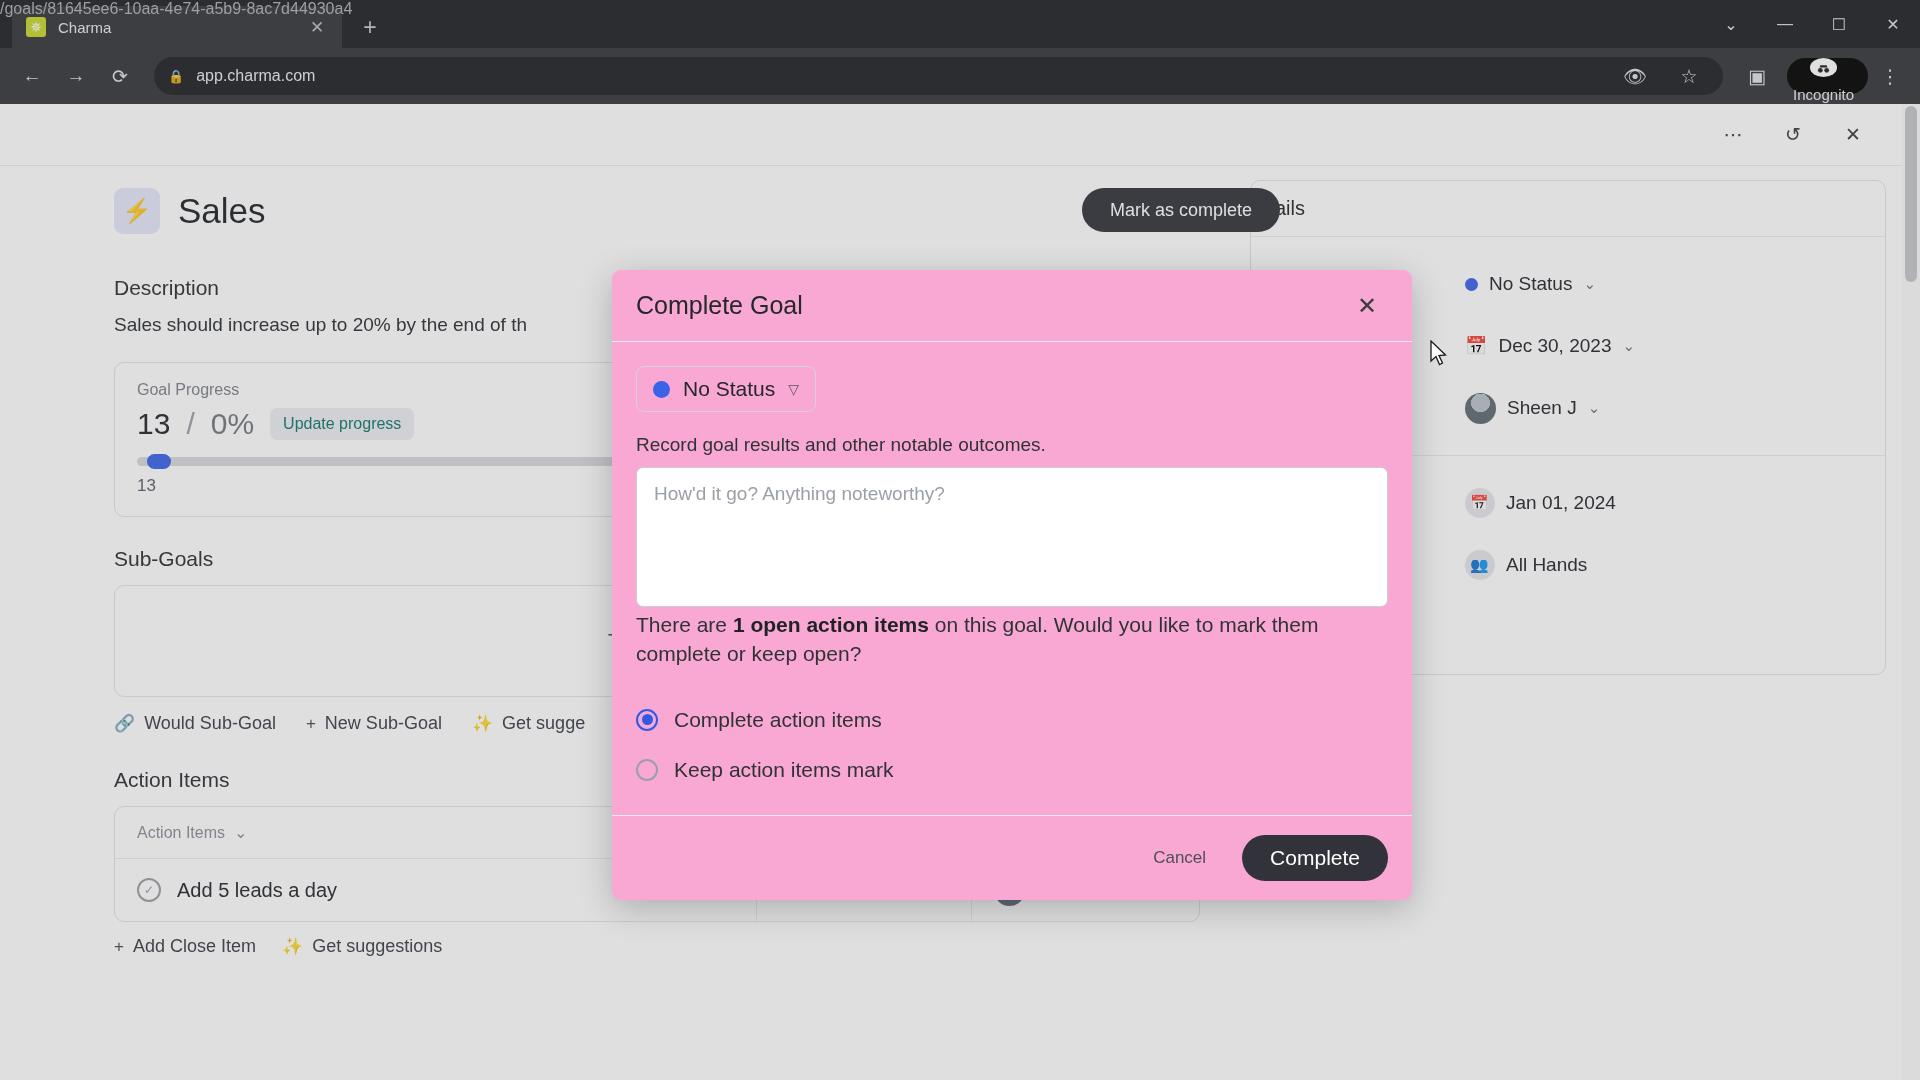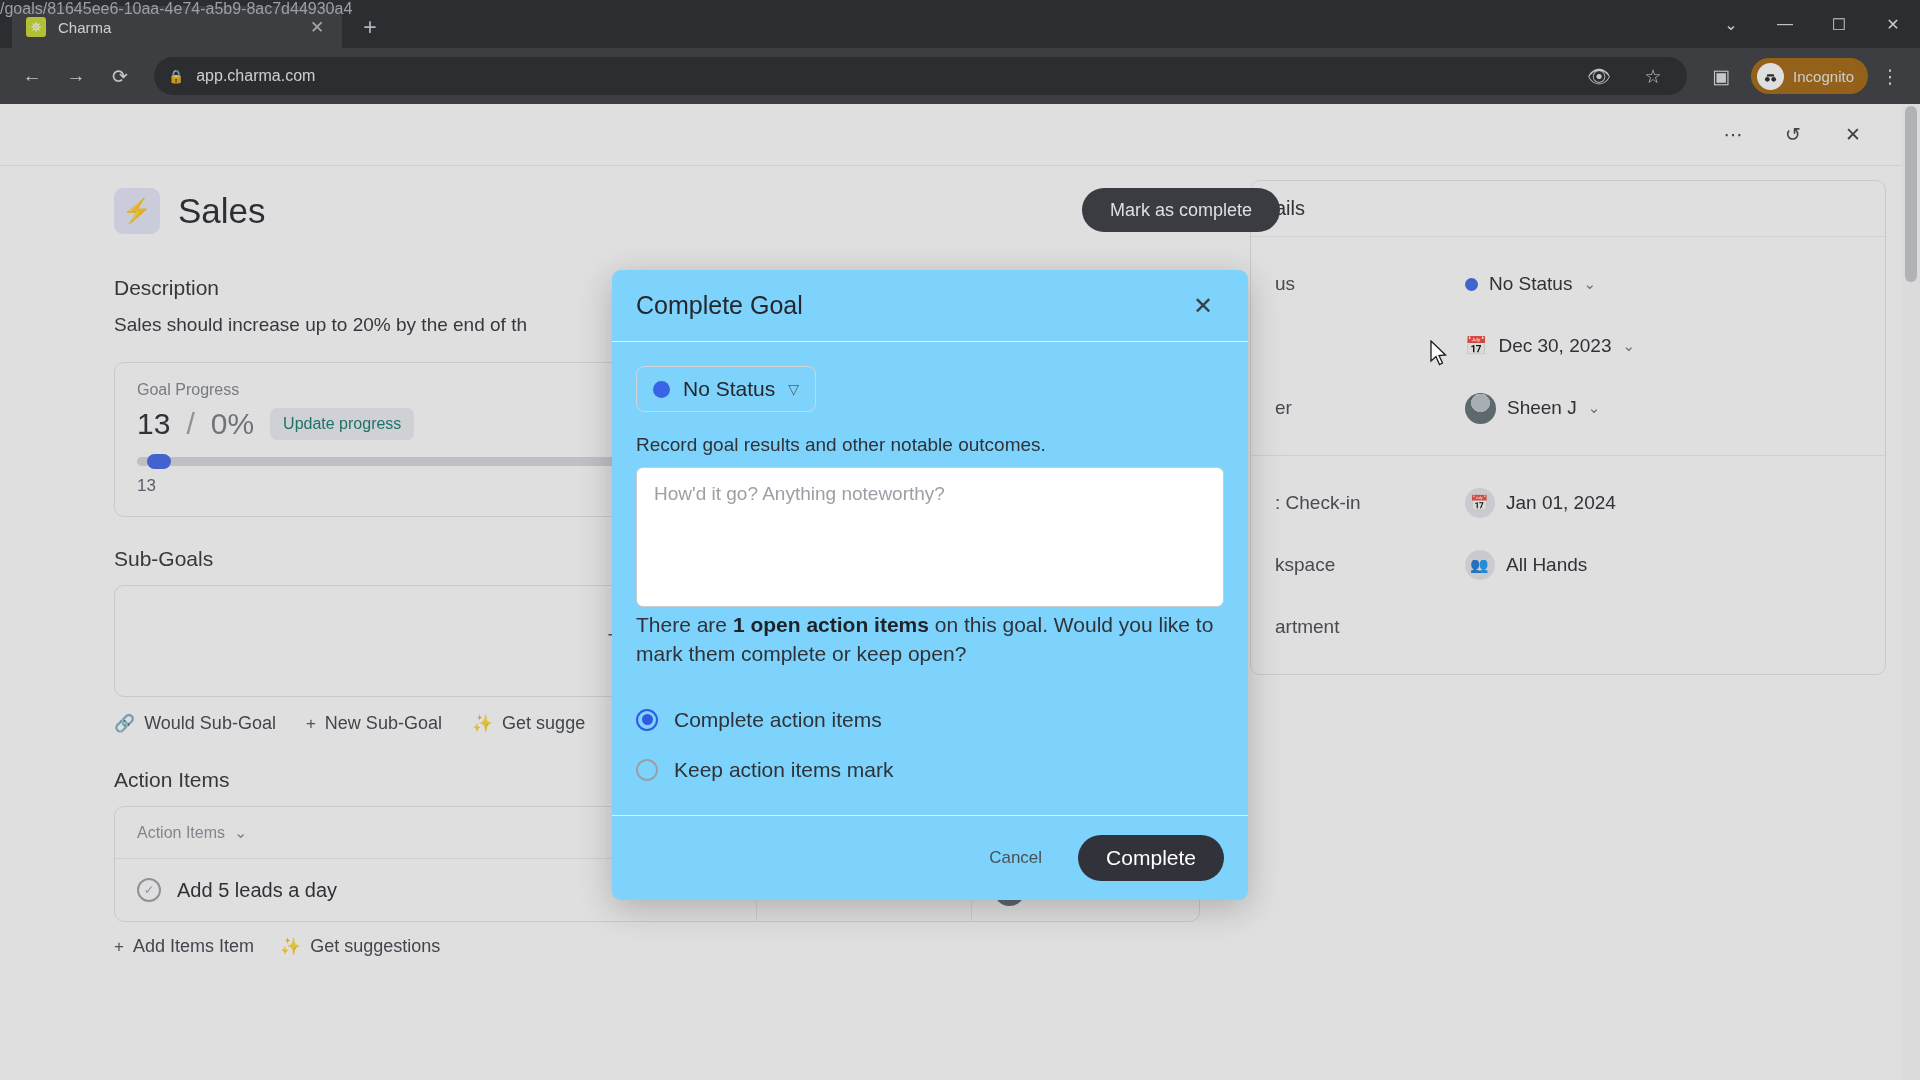--- a/index.html
+++ b/index.html
@@ -48,22 +48,22 @@
     justify-content:center; color:#dfe1e5; font-size:19px; }
   .omnibox {
     flex:1; height:38px; background:#202124; border-radius:19px; display:flex;
     align-items:center; padding: 0 14px; gap:12px; margin: 0 10px;
   }
   .lock { color:#c9ccd1; font-size:13px; }
   .url { font-size:16px; color:#e8eaed; white-space:nowrap; }
   .url .dim { color:#9aa0a6; }
   .omni-right { margin-left:auto; display:flex; align-items:center; gap:14px; }
   .incognito-pill {
-    height:36px; background:#a16207; border-radius:18px; display:flex; align-items:center;
-    gap:9px; padding: 0 14px 0 6px; margin-left: 6px;
+    height:36px; background:#000000; border-radius:18px; display:flex; align-items:center;
+    gap:9px; padding: 0 14px 0 6px; margin-left: 6px; flex-direction: column;
   }
   .incog-avatar { width:27px; height:27px; border-radius:50%; background:#fff;
     display:flex;align-items:center;justify-content:center; }
   .incognito-pill span { color:#e8eaed; font-size:15px; }
   .tb-menu { width:36px; height:40px; display:flex;align-items:center;justify-content:center;
     color:#dfe1e5; font-size:19px; }
 
   
   .viewport { position:absolute; top:104px; left:0; width:1920px; height:976px;
     background:#ffffff; overflow:hidden; }
@@ -136,43 +136,43 @@
   .check-o { width:24px; height:24px; border:2px solid #9aa0a6; border-radius:50%;
     display:flex;align-items:center;justify-content:center; color:#9aa0a6; font-size:12px; }
   .ai-name { font-size:20px; color:#24272b; }
   .row-icons { display:flex; gap:20px; color:#7c8188; font-size:17px; padding-right:26px; margin-left:auto;}
   .avatar-sm { width:31px; height:31px; border-radius:50%;
     background: radial-gradient(circle at 50% 32%, #b9c2c8 0 36%, #5d6b72 36% 100%); }
   .own-name { font-size:19px; color:#24272b; }
   .bottom-links { display:flex; gap:26px; }
 
   
-  .details-card { border:1px solid #e4e4e6; border-radius:10px; overflow:hidden; }
+  .details-card { border:1px solid #e4e4e6; border-radius:10px; overflow:hidden;text-align:center; }
   .details-head { height:56px; display:flex; align-items:center; padding:0 24px;
     border-bottom:1px solid #ececee; font-size:20px; color:#24272b; }
   .det-sec { padding: 16px 24px 16px; }
   .det-row { display:flex; align-items:center; height:62px; }
   .det-key { width:190px; font-size:19px; color:#41464c; }
   .det-val { display:flex; align-items:center; gap:11px; font-size:19px; color:#24272b; }
   .dot-blue { width:13px; height:13px; border-radius:50%; background:#3b63e8; }
   .chev { color:#6a6f75; font-size:15px; }
   .circ-icon { width:30px; height:30px; border-radius:50%; background:#e6e7ea;
     display:flex; align-items:center; justify-content:center; font-size:15px; color:#6c7177; }
   .det-divider { height:1px; background:#ececee; }
 
   
   .vscroll { position:absolute; top:0; right:0; width:18px; bottom:0; background:#fafafa; }
   .vthumb { position:absolute; top:2px; right:3px; width:12px; height:176px;
     background:#c6c7ca; border-radius:6px; }
 
   
   .dim { position:absolute; inset:0; background:rgba(96,96,98,0.20); }
   .modal {
-    position:absolute; left:612px; top:166px; width:636px;
-    background:#7dd3fc; border-radius:9px; box-shadow:0 8px 34px rgba(0,0,0,0.22);
+    position:absolute; left:612px; top:166px; width:800px;
+    background:#f9a8d4; border-radius:9px; box-shadow:0 8px 34px rgba(0,0,0,0.22);
     overflow:hidden;
   }
   .m-head { height:72px; display:flex; align-items:center; padding: 0 30px 0 24px;
     border-bottom:1px solid #ececee; }
   .m-title { font-size:25px; color:#24272b; flex:1; }
   .m-close { font-size:24px; color:#3b3f44; width:30px;height:30px;
     display:flex;align-items:center;justify-content:center; }
   .m-body { padding: 24px 24px 20px; border-bottom:1px solid #ececee; }
   .m-label { font-size:19px; color:#2f3338; margin-bottom:11px; }
   .status-select {
@@ -333,21 +333,21 @@
               </div>
               <div class="c-own">
                 <span class="avatar-sm"></span>
                 <span class="own-name">Sheen Jones</span>
               </div>
             </div>
           </div>
           <div class="act-links bottom-links">
             <div class="act-link">
               <span class="gi">+</span>
-              <span>Add Items Item</span>
+              <span>Add Close Item</span>
             </div>
             <div class="act-link">
               <span class="gi">✨</span>
               <span>Get suggestions</span>
             </div>
           </div>
         </div>
 
         <div class="side-col">
           <div class="details-card">

